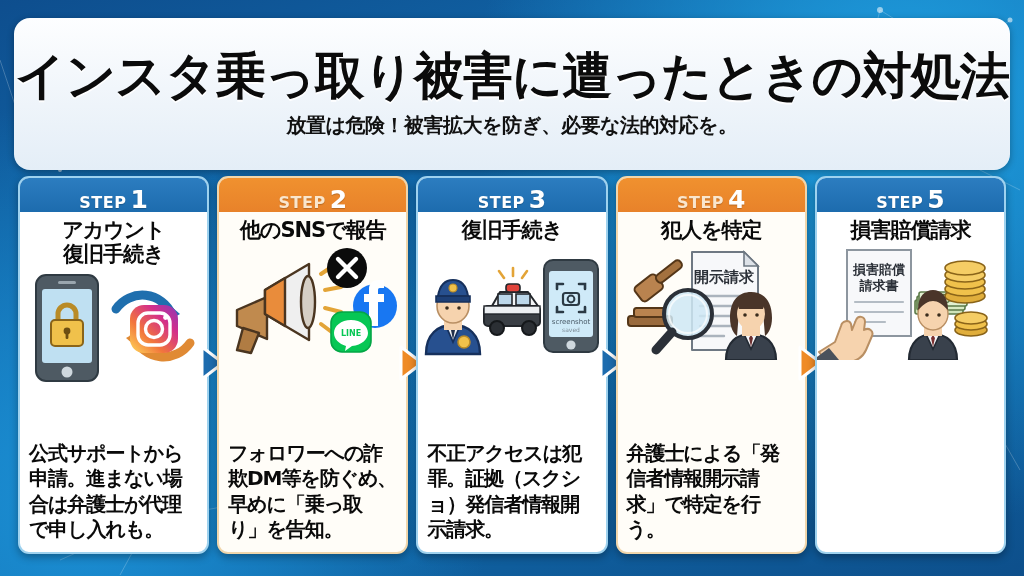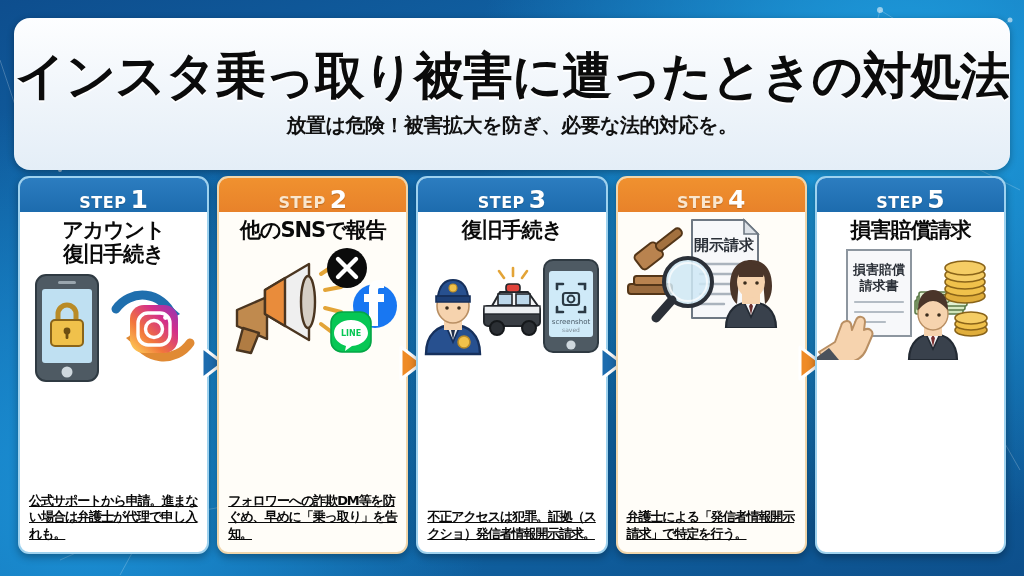--- a/index.html
+++ b/index.html
@@ -65,22 +65,22 @@
             text-shadow:0 1px 1px rgba(0,0,0,.22);}
 
   .card-title{
     flex:0 0 auto;padding:6px 4px 2px;text-align:center;
     font-size:21px;font-weight:bold;color:#0a0a0a;line-height:1.16;
     letter-spacing:-1px;white-space:pre-line;
   }
   .card-art{flex:1 1 auto;position:relative;min-height:0;}
   .card-body{
     flex:0 0 auto;padding:4px 9px 10px;
-    font-size:13px;font-weight:bold;color:#0a0a0a;line-height:1.26;
-    letter-spacing:-1.1px;text-align:left;text-decoration:underline;
+    font-size:20px;font-weight:bold;color:#0a0a0a;line-height:1.26;
+    letter-spacing:-1.1px;text-align:left;
   }
 
   
   .arrow{flex:0 0 8px;align-self:center;position:relative;height:40px;}
   .arrow svg{position:absolute;left:-12px;top:0;}
 
   svg{display:block;}
 </style>
 </head>
 <body>
@@ -270,20 +270,21 @@
       <svg width="30" height="40" viewBox="0 0 30 40">
         <path d="M5 4 L26 20 L5 36 Z" fill="#1d6cae" stroke="#ffffff" stroke-width="3" stroke-linejoin="round"></path>
       </svg>
     </div>
 
     <div class="card accent-orange">
       <div class="card-head">
         <span class="step-word">STEP</span>
         <span class="step-num">4</span>
       </div>
+      <div class="card-title">犯人を特定</div>
       <div class="card-art">
         <svg width="187" height="116" viewBox="0 0 187 116">
 
           <path d="M74 8 h52 l14 14 v84 h-66 z" fill="#f7f8fa" stroke="#6e7883" stroke-width="2" stroke-linejoin="round"></path>
           <path d="M126 8 v14 h14 z" fill="#dde2e8" stroke="#6e7883" stroke-width="1.6"></path>
           <text x="106" y="38" text-anchor="middle" font-family="DejaVu Sans, sans-serif" font-size="15" font-weight="bold" fill="#2b3038">開示請求</text>
           <g stroke="#aab3bd" stroke-width="2.4" stroke-linecap="round">
             <path d="M82 52 h46"></path>
               <path d="M82 62 h46"></path>
               <path d="M82 72 h46"></path>

